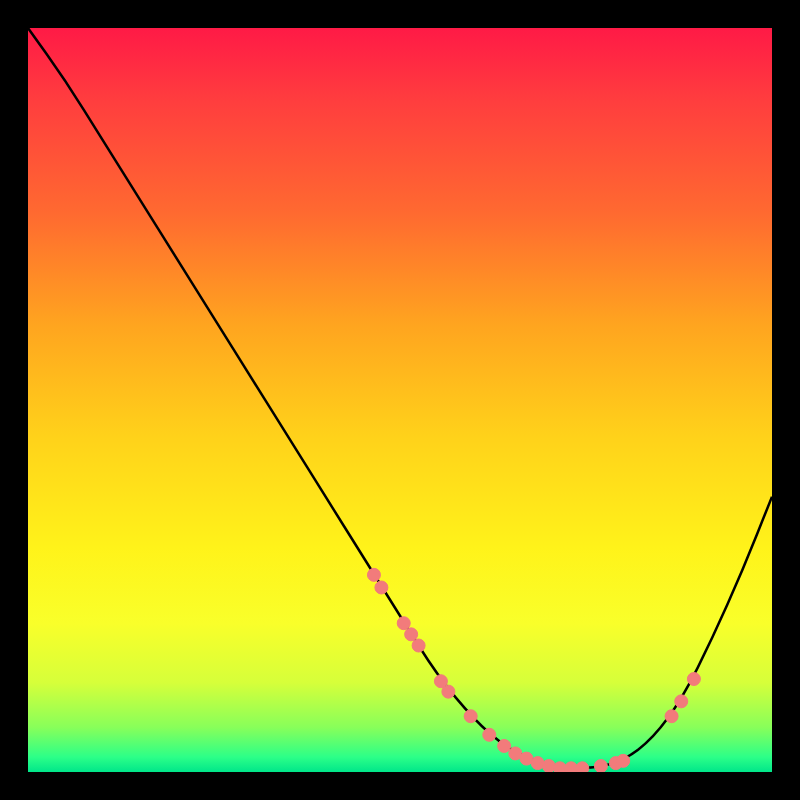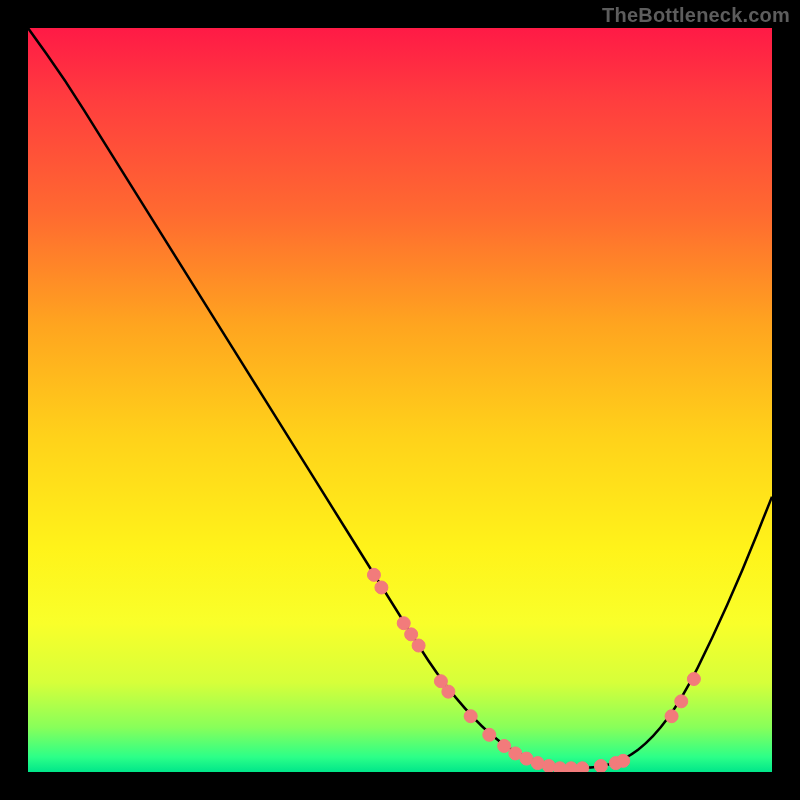--- a/index.html
+++ b/index.html
@@ -60,21 +60,20 @@
   }
   .dot {
     fill: #f27b7b;
     stroke: #f27b7b;
   }
 </style>
 </head>
 <body>
 
 <div class="frame">
-  <div class="watermark">TheBottleneck.com</div>
 
   <div class="plot-area">
     <svg class="plot-svg" viewBox="0 0 744 744" preserveAspectRatio="none">
       <path id="curve-path" class="curve" d="M 0.00 0.00 Q 0.00 0.00 18.60 26.04 Q 37.20 52.08 55.80 81.84 Q 74.40 111.60 93.00 141.36 Q 111.60 171.12 130.20 200.88 Q 148.80 230.64 167.40 260.40 Q 186.00 290.16 204.60 319.92 Q 223.20 349.68 241.80 379.44 Q 260.40 409.20 279.00 438.96 Q 297.60 468.72 316.20 498.48 Q 334.80 528.24 353.40 558.00 Q 372.00 587.76 390.60 617.52 Q 409.20 647.28 427.80 669.60 Q 446.40 691.92 461.28 704.94 Q 476.16 717.96 491.04 725.40 Q 505.92 732.84 520.80 736.56 Q 535.68 740.28 550.56 740.28 Q 565.44 740.28 580.32 736.56 Q 595.20 732.84 610.08 721.68 Q 624.96 710.52 639.84 690.06 Q 654.72 669.60 669.60 639.84 Q 684.48 610.08 699.36 576.60 Q 714.24 543.12 729.12 505.92 T 744.00 468.72"></path>
       <g id="markers-group">
           <circle cx="345.96" cy="546.84" r="6.5" class="dot"></circle>
           <circle cx="353.40" cy="559.49" r="6.5" class="dot"></circle>
           <circle cx="375.72" cy="595.20" r="6.5" class="dot"></circle>
           <circle cx="383.16" cy="606.36" r="6.5" class="dot"></circle>
           <circle cx="390.60" cy="617.52" r="6.5" class="dot"></circle>

